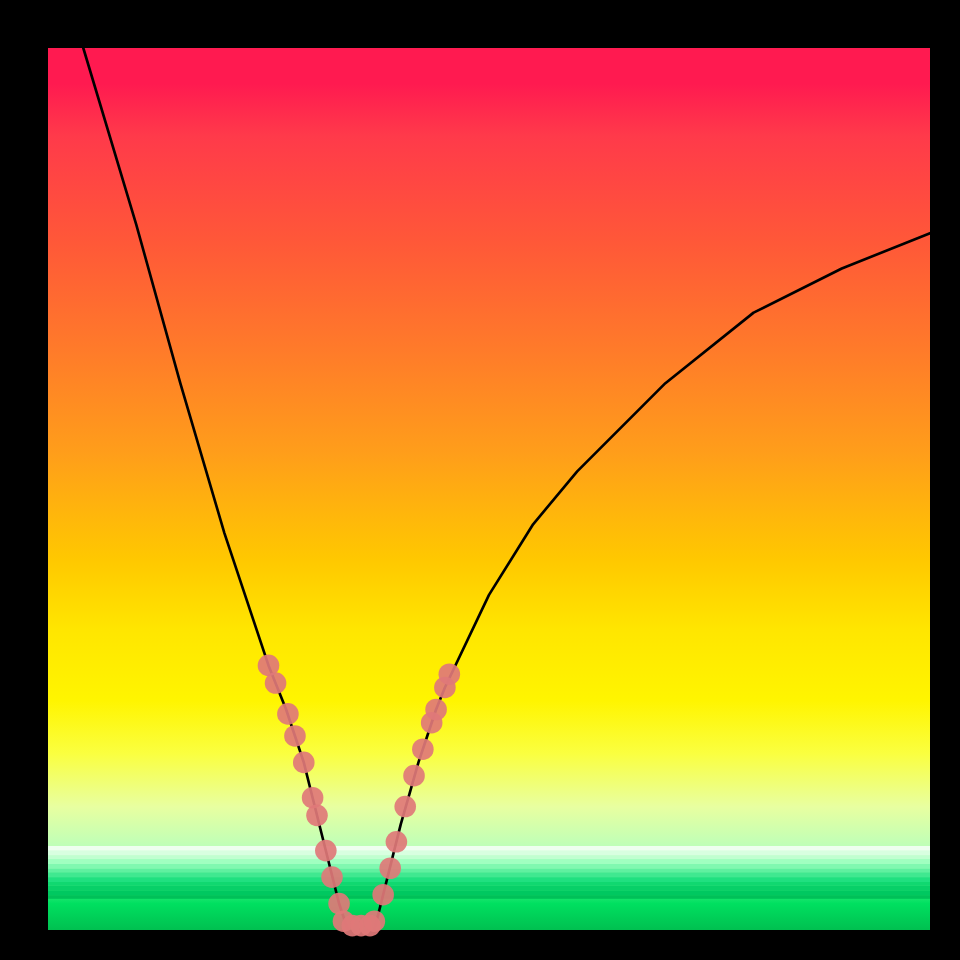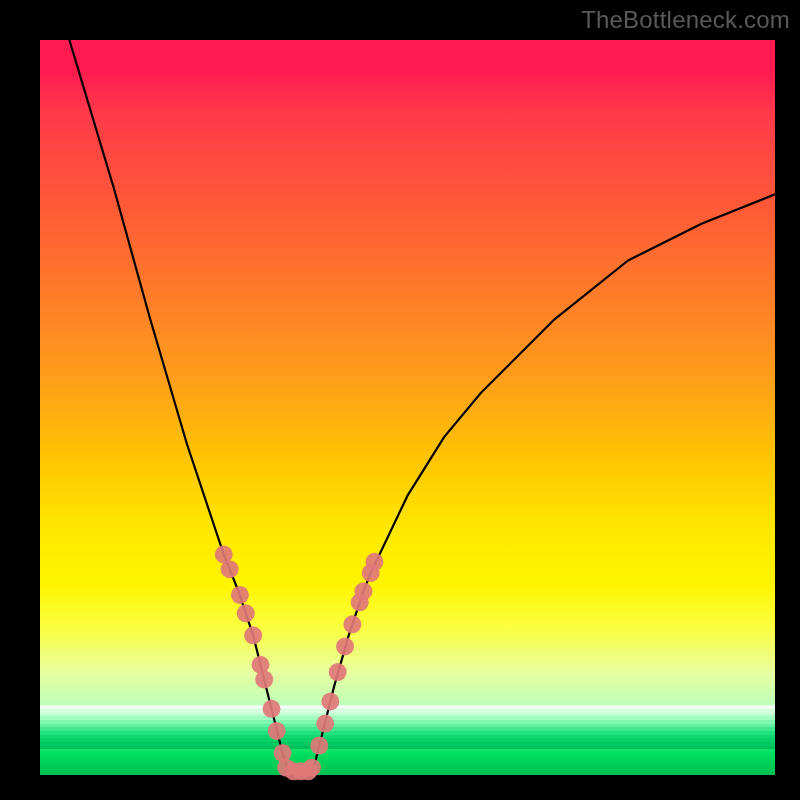--- a/index.html
+++ b/index.html
@@ -69,21 +69,20 @@
   position: absolute;
   left: 0;
   width: 735px;
   height: 2px;
 }
 </style>
 </head>
 <body>
 
 <div class="chart-container">
-  <div class="watermark">TheBottleneck.com</div>
   <div class="plot-area">
     <div class="band-wrap" id="bandWrap">
         <div class="band-line" style="top: 665.175px; background: rgb(238, 255, 240); height: 3.675px;"></div>
         <div class="band-line" style="top: 668.85px; background: rgb(216, 255, 224); height: 3.675px;"></div>
         <div class="band-line" style="top: 672.525px; background: rgb(192, 255, 208); height: 3.675px;"></div>
         <div class="band-line" style="top: 676.2px; background: rgb(160, 255, 192); height: 3.675px;"></div>
         <div class="band-line" style="top: 679.875px; background: rgb(128, 248, 176); height: 3.675px;"></div>
         <div class="band-line" style="top: 683.55px; background: rgb(96, 240, 160); height: 3.675px;"></div>
         <div class="band-line" style="top: 687.225px; background: rgb(64, 232, 144); height: 3.675px;"></div>
         <div class="band-line" style="top: 690.9px; background: rgb(32, 224, 128); height: 3.675px;"></div>

